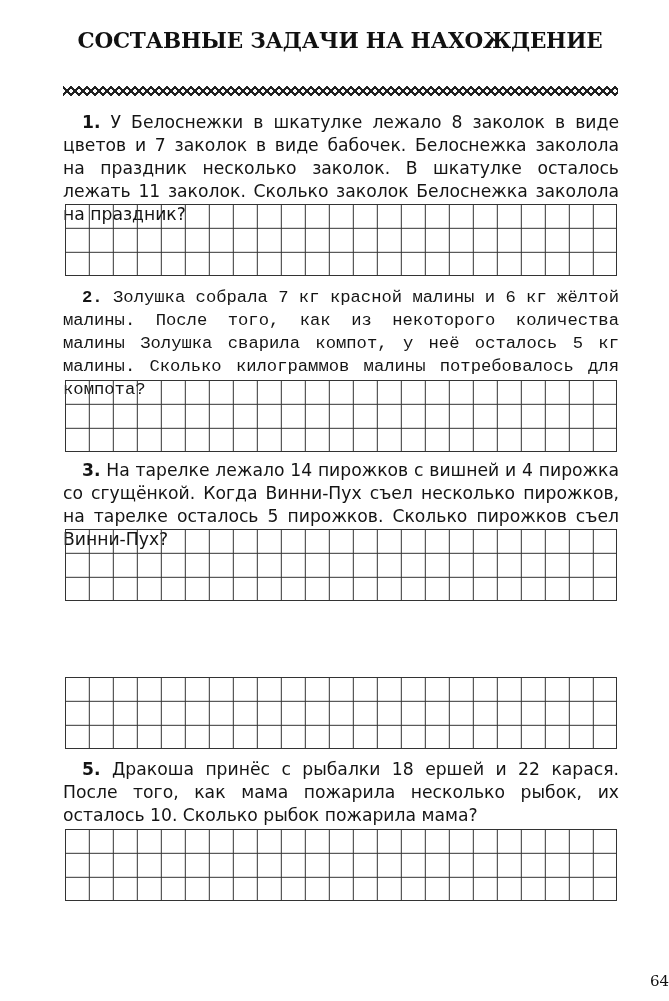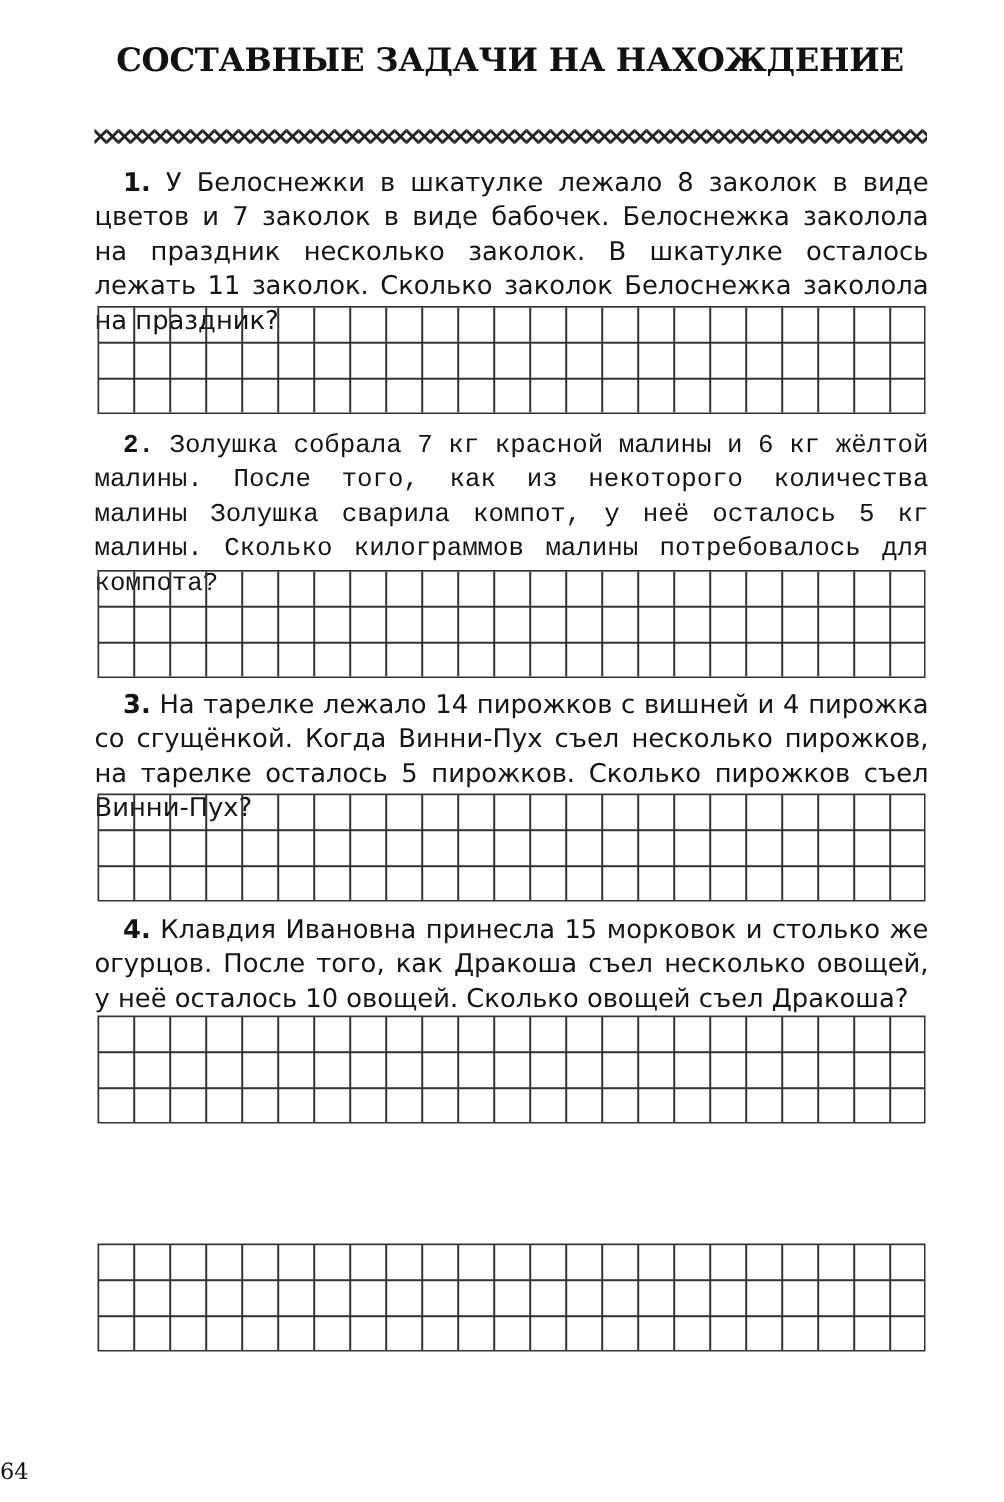--- a/index.html
+++ b/index.html
@@ -30,21 +30,21 @@
   .grid {
     position: absolute; left: 65px; width: 552px; height: 72px;
     border: 1.2px solid #333; box-sizing: border-box;
     background-image:
       linear-gradient(to right, #333 1.2px, transparent 1.2px),
       linear-gradient(to bottom, #333 1.2px, transparent 1.2px);
     background-size: 24px 24px;
     background-position: -1.2px -1.2px;
   }
   .page-number {
-    position: absolute; left: 0; width: 669px; top: 972px; text-align: left;
+    position: absolute; left: 0; width: 669px; top: 972px; text-align: right;
     font-family: "DejaVu Serif", serif; font-size: 15px; color: #111;
   }
 </style>
 </head>
 <body>
 
 <div class="page">
 
   <div class="title">
     <div>СОСТАВНЫЕ ЗАДАЧИ НА НАХОЖДЕНИЕ</div>
@@ -63,22 +63,22 @@
     <span>Золушка собрала 7 кг красной малины и 6 кг жёлтой малины. После того, как из некоторого количества малины Золушка сварила компот, у неё осталось 5 кг малины. Сколько килограммов малины потребовалось для компота?</span>
   </div>
   <div class="grid" style="top:380px;"></div>
 
   <div class="problem" style="top:459px;">
     <span class="indent"></span><span class="num">3.</span>
     <span>На тарелке лежало 14 пирожков с вишней и 4 пирожка со сгущёнкой. Когда Винни-Пух съел несколько пирожков, на тарелке осталось 5 пирожков. Сколько пирожков съел Винни-Пух?</span>
   </div>
   <div class="grid" style="top:529px;"></div>
 
-  <div class="problem" style="top:609px;">
-    <span class="indent"></span><span class="num">4.</span>
-    <span>Клавдия Ивановна принесла 15 морковок и столько же огурцов. После того, как Дракоша съел несколько овощей, у неё осталось 10 овощей. Сколько овощей съел Дракоша?</span>
-  </div>
   <div class="grid" style="top:677px;"></div>
 
+  <div class="problem" style="top:758px;">
+    <span class="indent"></span><span class="num">5.</span>
+    <span>Дракоша принёс с рыбалки 18 ершей и 22 карася. После того, как мама пожарила несколько рыбок, их осталось 10. Сколько рыбок пожарила мама?</span>
+  </div>
   <div class="grid" style="top:829px;"></div>
 
   <div class="page-number">64</div>
 </div>
 
 </body></html>

